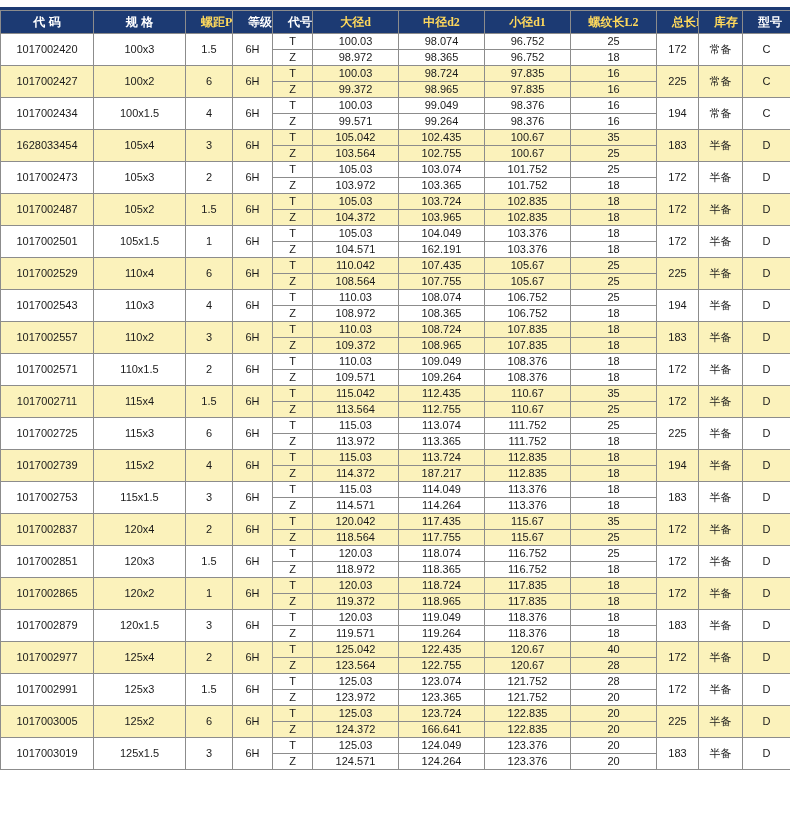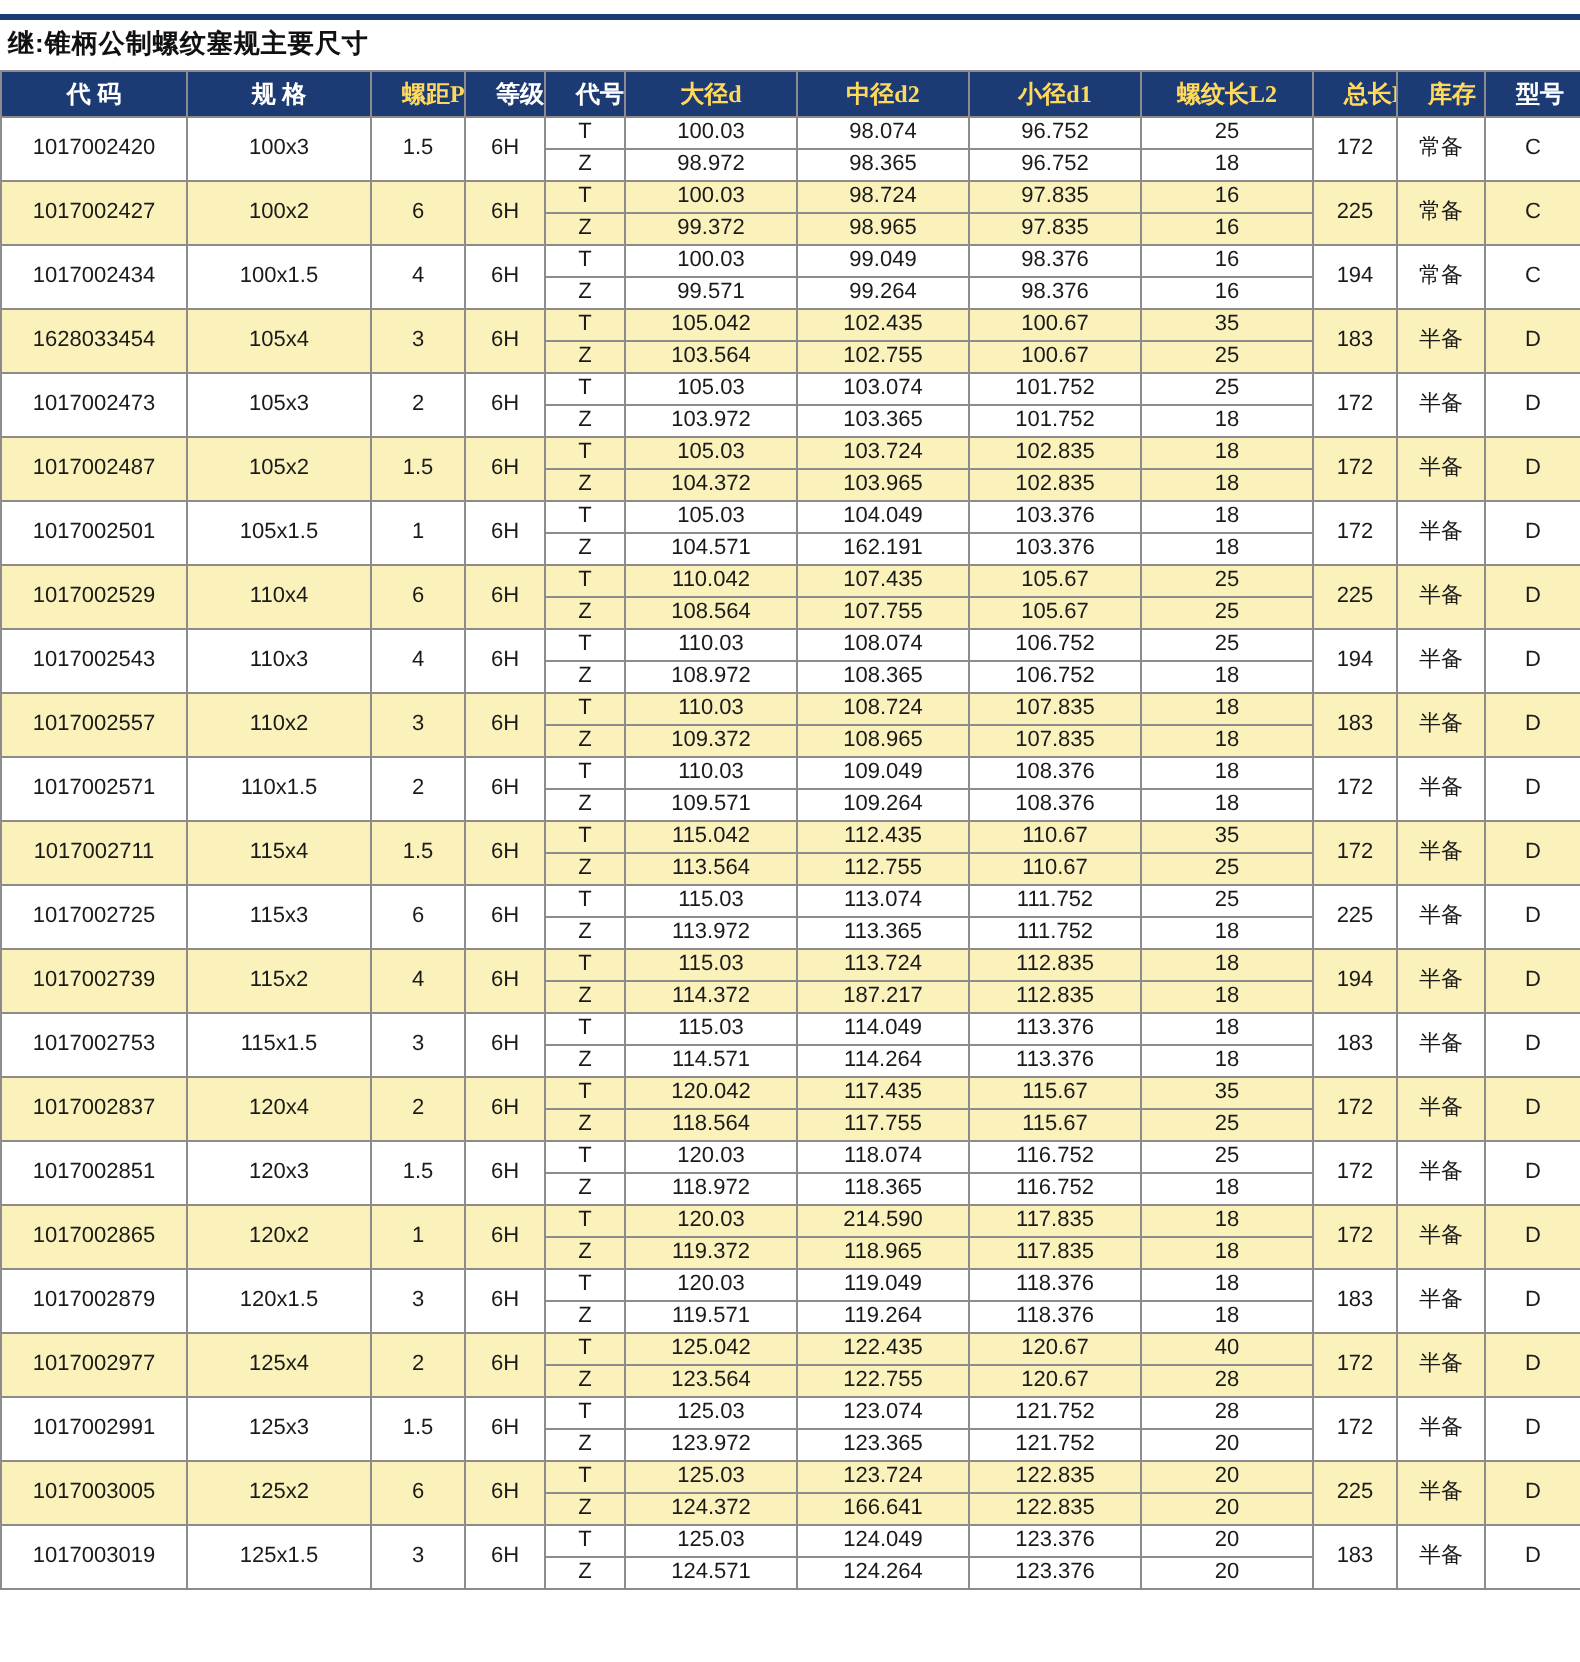--- a/index.html
+++ b/index.html
@@ -64,21 +64,20 @@
   }
   table.gauge-table tr.hl td{
     background:var(--row-highlight);
   }
 </style>
 </head>
 <body>
 
 <div class="page">
   <div class="top-rule"></div>
-  <div class="page-title">继:锥柄公制螺纹塞规主要尺寸</div>
 
   <table class="gauge-table">
     <colgroup>
       <col style="width:93px">
         <col style="width:92px">
         <col style="width:47px">
       <col style="width:40px">
         <col style="width:40px">
         <col style="width:86px">
       <col style="width:86px">
@@ -462,21 +461,21 @@
           <td>116.752</td>
           <td>18</td>
         </tr>
         <tr class="hl">
           <td rowspan="2">1017002865</td>
           <td rowspan="2">120x2</td>
           <td rowspan="2">1</td>
           <td rowspan="2">6H</td>
           <td>T</td>
           <td>120.03</td>
-          <td>214.590</td>
+          <td>118.724</td>
           <td>117.835</td>
           <td>18</td>
           <td rowspan="2">172</td>
           <td rowspan="2">半备</td>
           <td rowspan="2">D</td>
         </tr>
         <tr class="hl">
           <td>Z</td>
           <td>119.372</td>
           <td>118.965</td>

